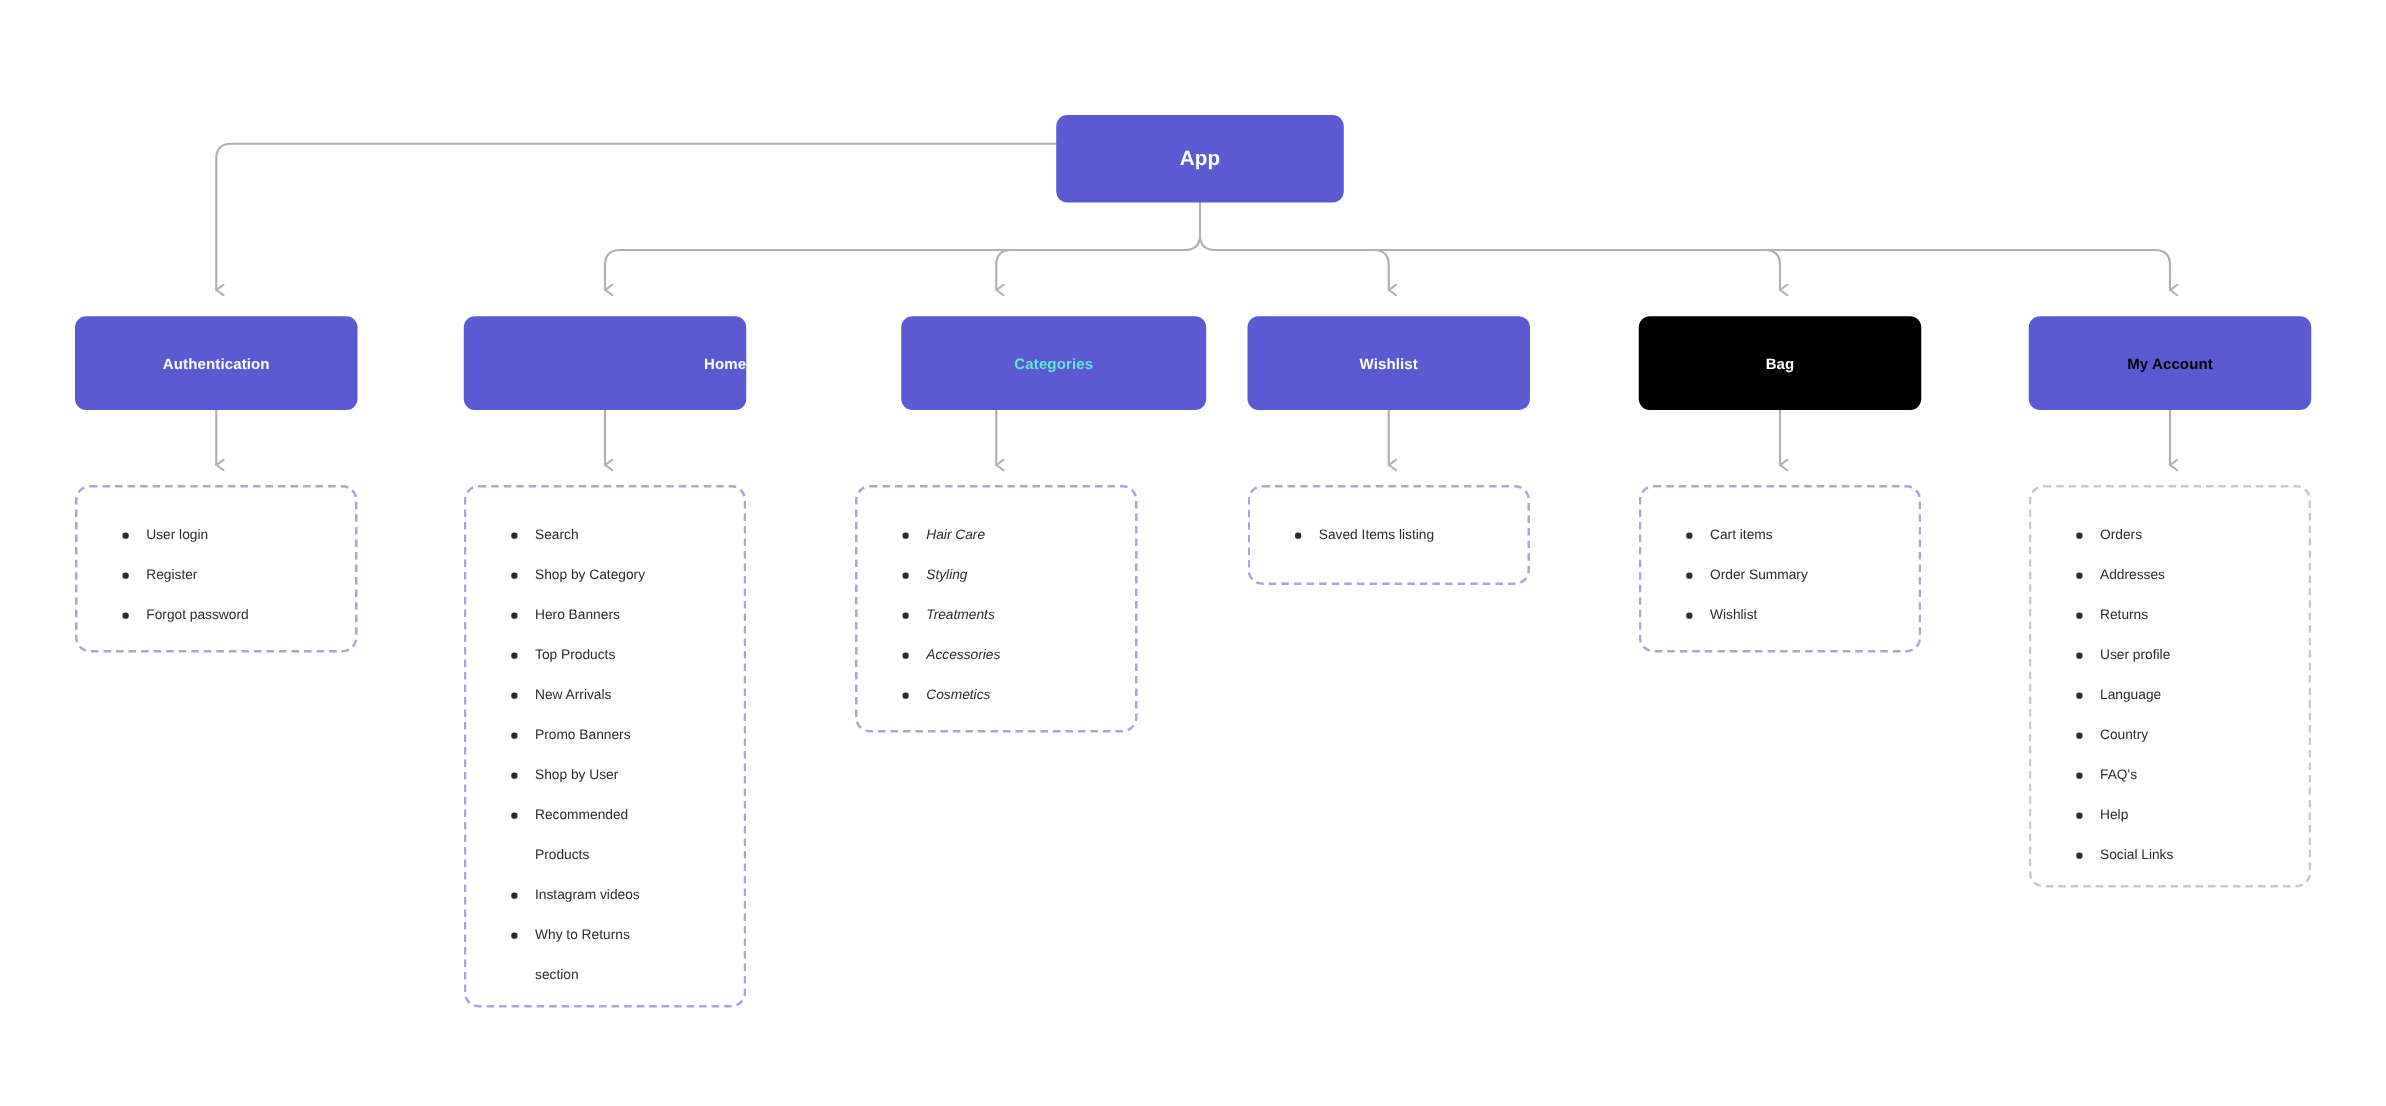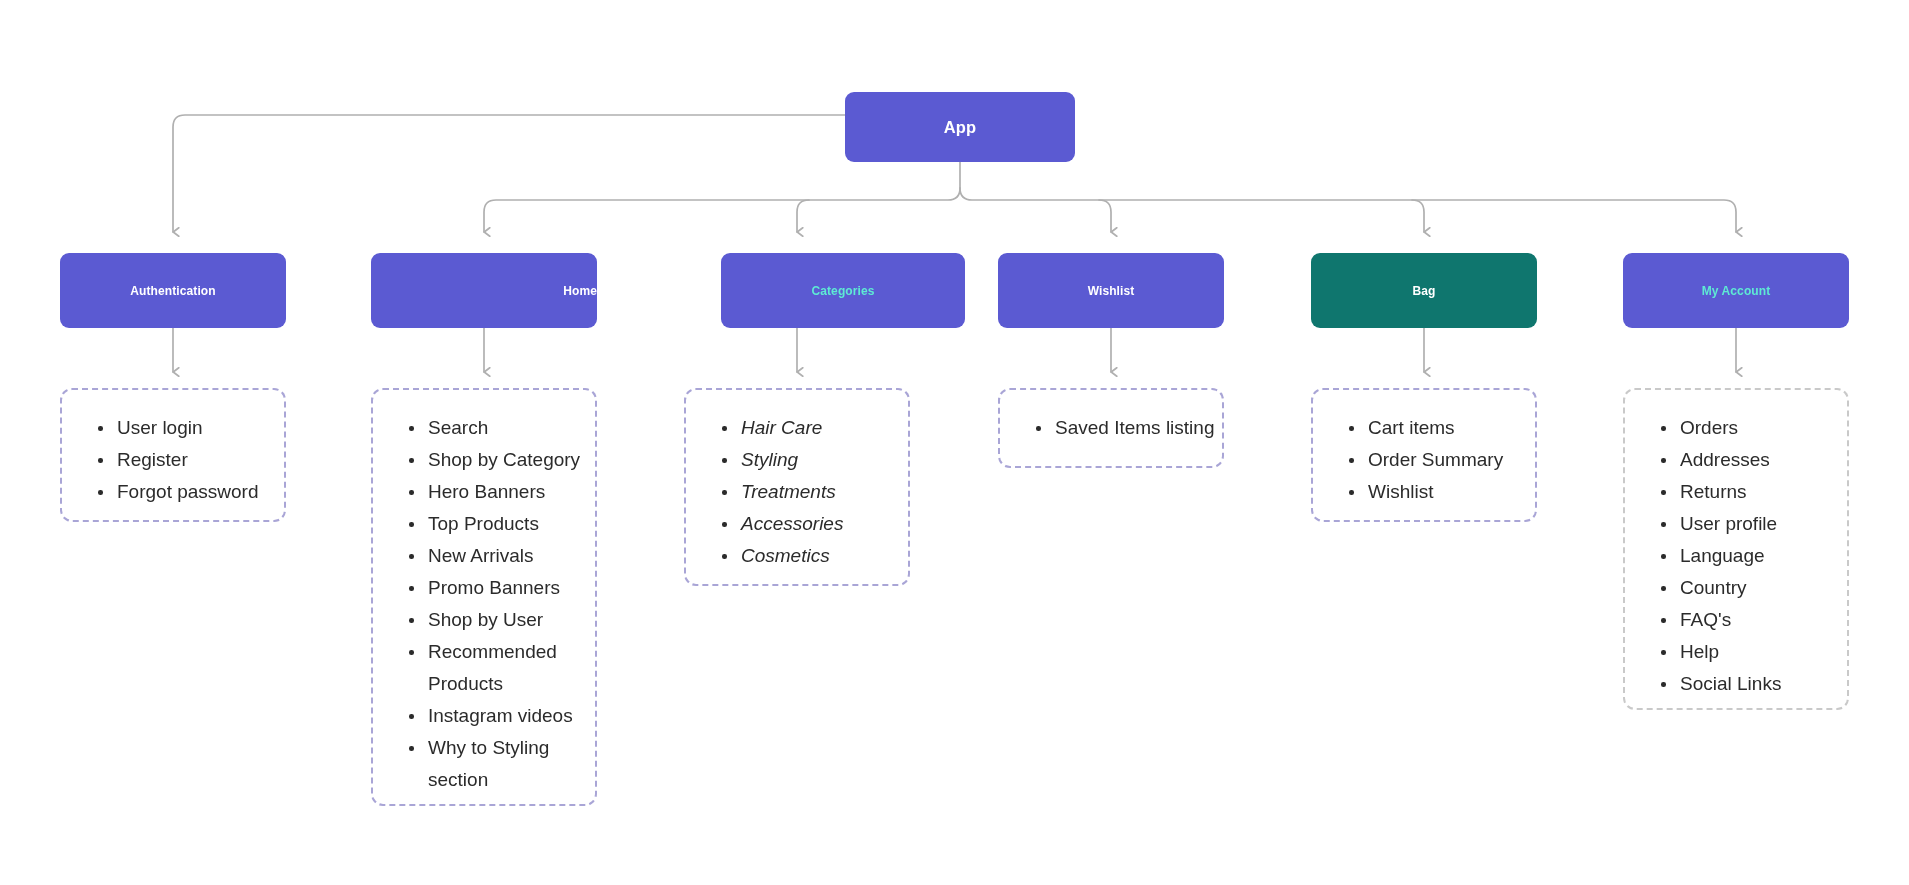--- a/index.html
+++ b/index.html
@@ -59,21 +59,21 @@
   .panel.neutral {
     border-color: #c9c9c9;
   }
   .panel ul {
     list-style: none;
     margin: 0;
     padding: 0;
   }
   .panel li {
     position: relative;
-    font-size: 19px;
+    font-size: 11px;
     line-height: 32px;
     color: #2b2b2b;
     padding-left: 55px;
     white-space: normal;
   }
   .panel li .dot {
     position: absolute;
     left: 36px;
     top: 14px;
     width: 4.5px;
@@ -135,25 +135,25 @@
   </div>
 
   <div class="node node-lvl2" style="left: 721px; top: 253px; width: 244px; height: 75px; background: rgb(91, 90, 210); color: #5eead4;">
     <span>Categories</span>
   </div>
 
   <div class="node node-lvl2" style="left: 998px; top: 253px; width: 226px; height: 75px; background: rgb(91, 90, 210); color: rgb(255, 255, 255);">
     <span>Wishlist</span>
   </div>
 
-  <div class="node node-lvl2" style="left: 1311px; top: 253px; width: 226px; height: 75px; background: #0f766e; color: rgb(255, 255, 255);">
+  <div class="node node-lvl2" style="left: 1311px; top: 253px; width: 226px; height: 75px; background: #000000; color: rgb(255, 255, 255);">
     <span>Bag</span>
   </div>
 
-  <div class="node node-lvl2" style="left: 1623px; top: 253px; width: 226px; height: 75px; background: rgb(91, 90, 210); color: #5eead4;">
+  <div class="node node-lvl2" style="left: 1623px; top: 253px; width: 226px; height: 75px; background: rgb(91, 90, 210); color: #000000;">
     <span>My Account</span>
   </div>
 
   <div class="panel" style="left: 60px; top: 388px; width: 226px; height: 134px; border-color: rgb(169, 165, 214);">
     <ul>
         <li><span class="dot"></span><span>User login</span></li>
         <li><span class="dot"></span><span>Register</span></li>
         <li><span class="dot"></span><span>Forgot password</span></li>
       </ul>
   </div>
@@ -163,21 +163,21 @@
         <li><span class="dot"></span><span>Search</span></li>
         <li><span class="dot"></span><span>Shop by Category</span></li>
         <li><span class="dot"></span><span>Hero Banners</span></li>
         <li><span class="dot"></span><span>Top Products</span></li>
         <li><span class="dot"></span><span>New Arrivals</span></li>
         <li><span class="dot"></span><span>Promo Banners</span></li>
         <li><span class="dot"></span><span>Shop by User</span></li>
         <li><span class="dot"></span><span>Recommended</span></li>
         <li class="cont"><span>Products</span></li>
         <li><span class="dot"></span><span>Instagram videos</span></li>
-        <li><span class="dot"></span><span>Why to Styling</span></li>
+        <li><span class="dot"></span><span>Why to Returns</span></li>
         <li class="cont"><span>section</span></li>
       </ul>
   </div>
 
   <div class="panel" style="left: 684px; top: 388px; width: 226px; height: 198px; border-color: rgb(169, 165, 214); font-style: italic;">
     <ul>
         <li><span class="dot"></span><span>Hair Care</span></li>
         <li><span class="dot"></span><span>Styling</span></li>
         <li><span class="dot"></span><span>Treatments</span></li>
         <li><span class="dot"></span><span>Accessories</span></li>

